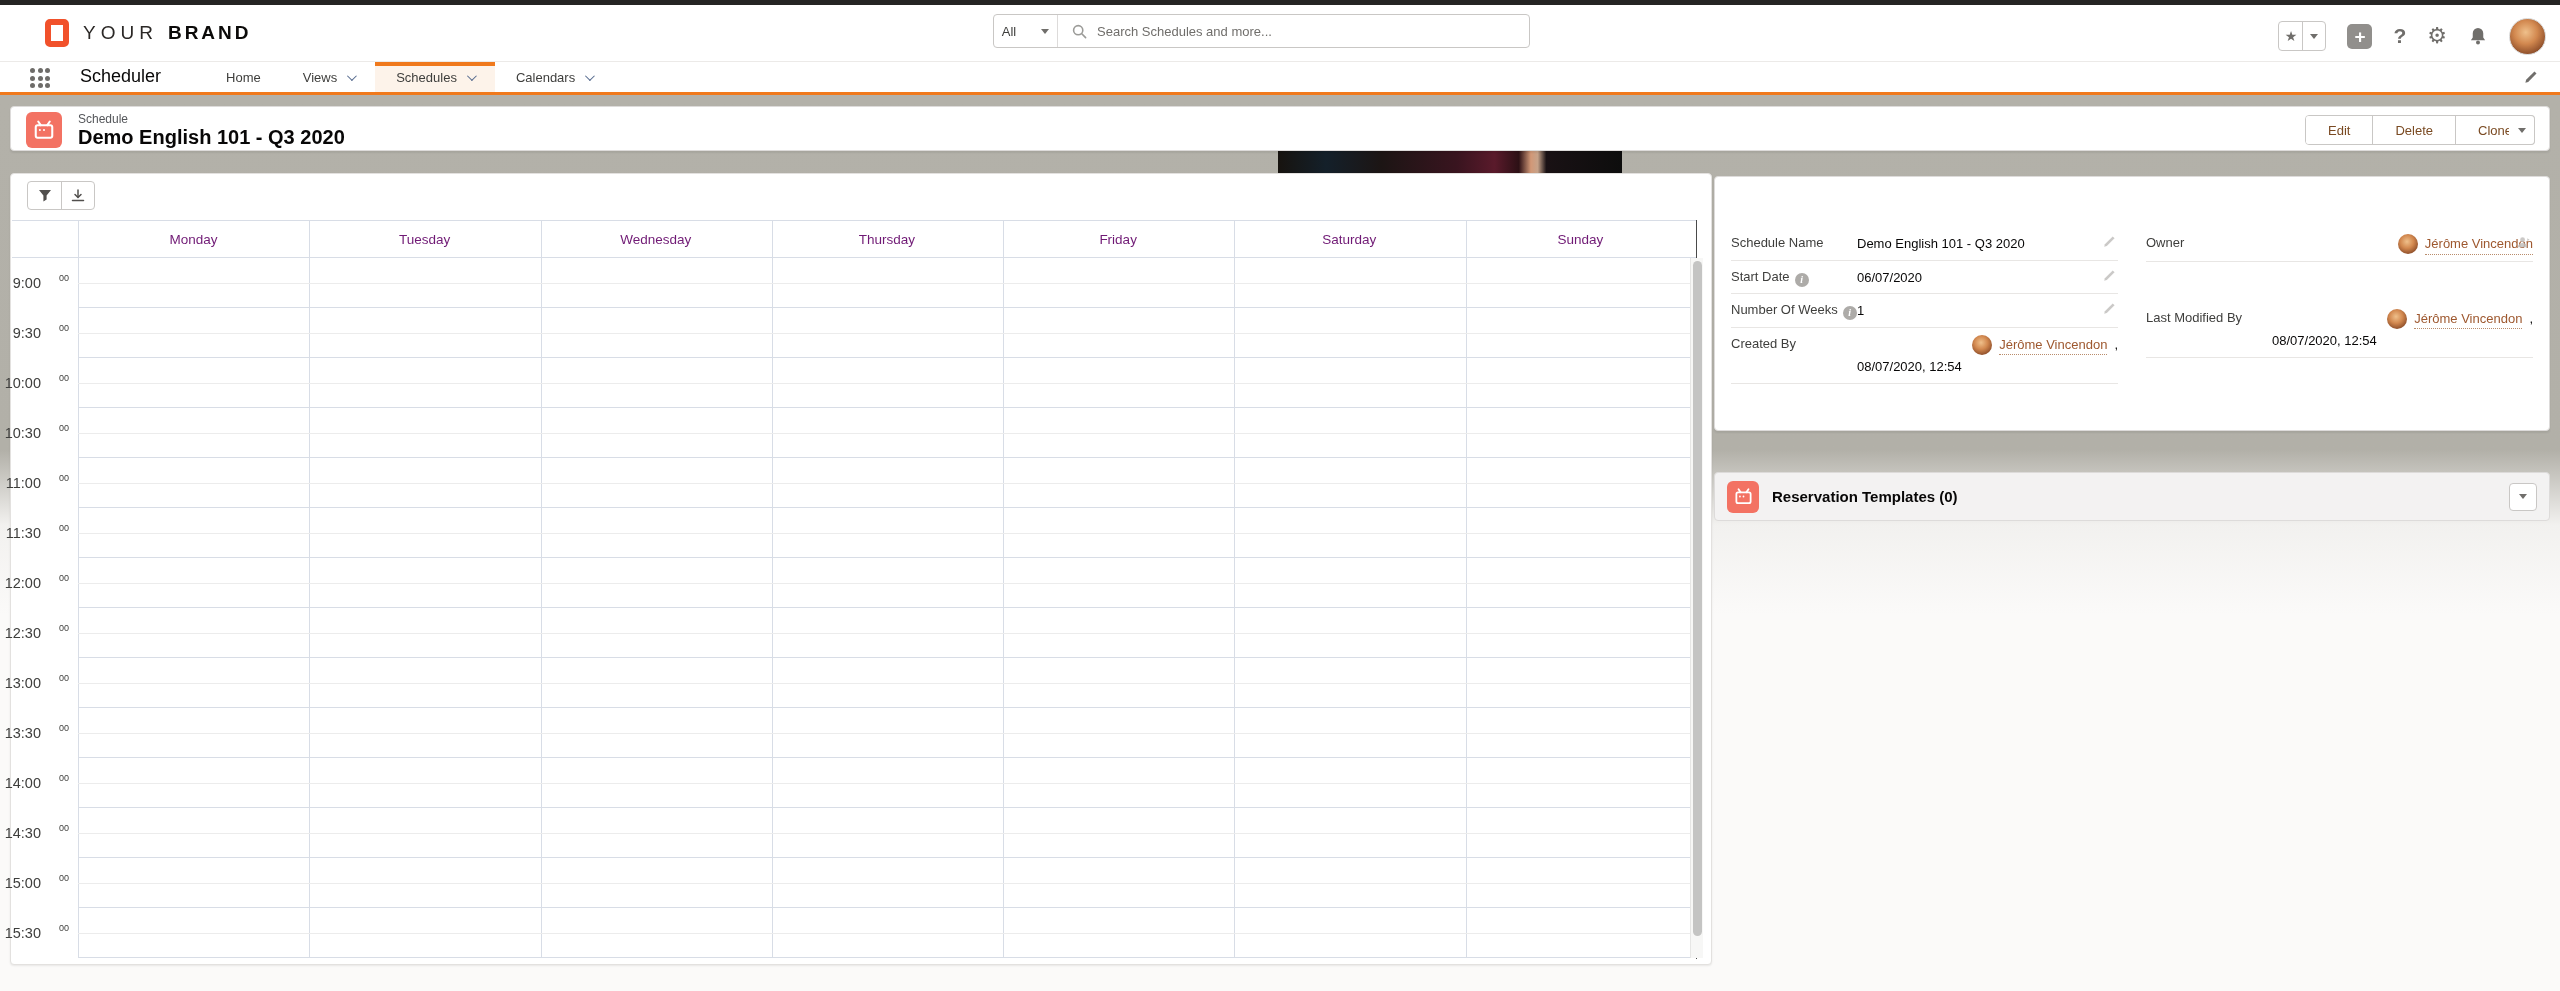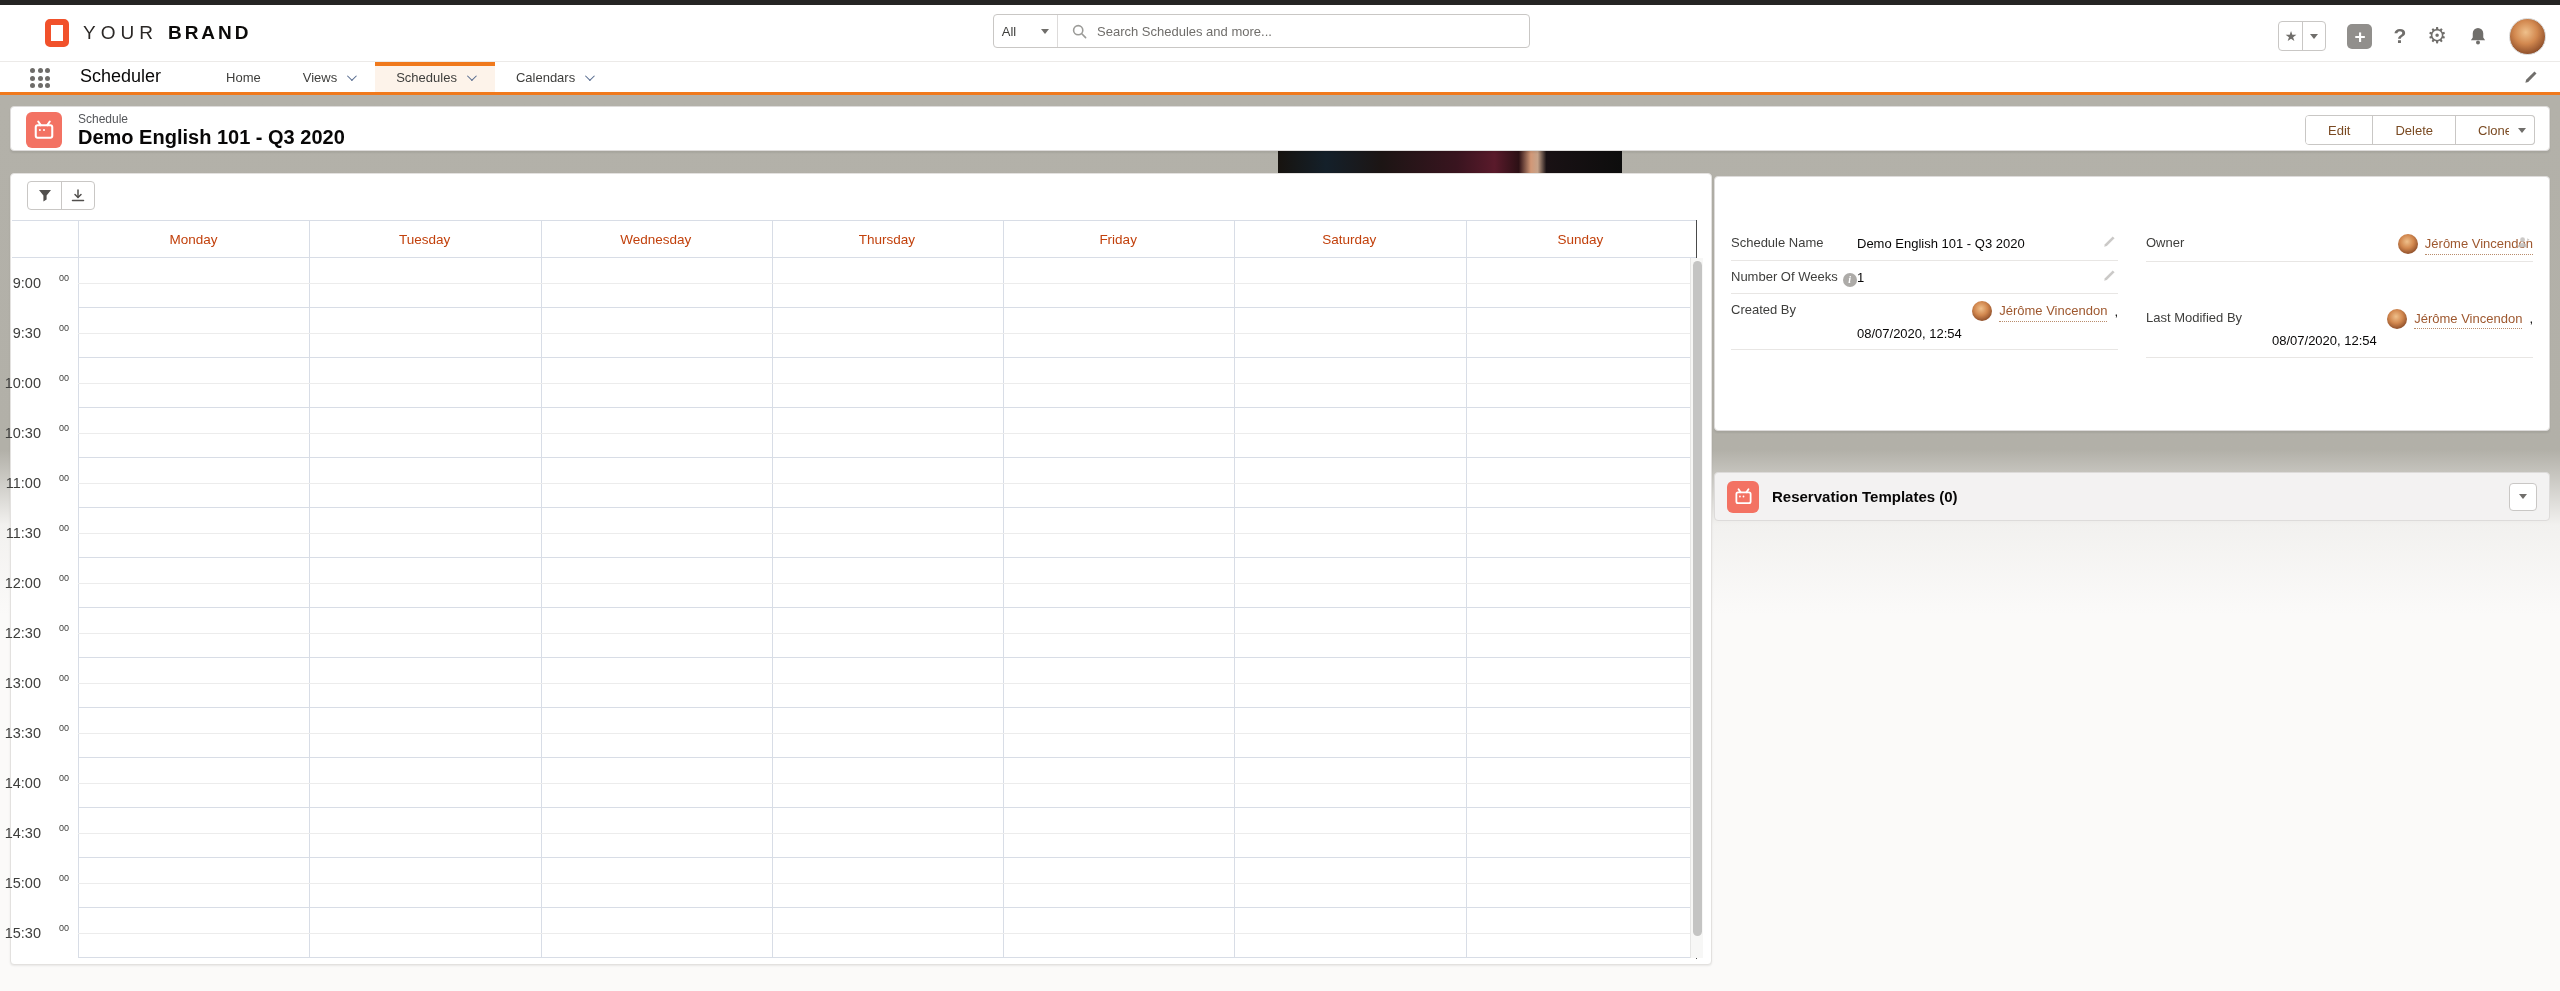--- a/index.html
+++ b/index.html
@@ -67,21 +67,21 @@
   #calcard { position:absolute; left:10px; top:78px; width:1702px; height:792px; border-radius:4px; background:#fff; border:1px solid #e3e1df; box-shadow:0 1px 2px rgba(0,0,0,.08); }
   #caltools { position:absolute; left:16px; top:7px; display:flex; height:29px; border:1px solid #c9c7c5; border-radius:4px; background:#fff; }
   #caltools .tseg { width:33px; display:flex; align-items:center; justify-content:center; cursor:pointer; }
   #caltools .tseg+.tseg { border-left:1px solid #c9c7c5; }
 
   #gridwrap { position:absolute; left:1px; top:46px; width:1685px; height:739px; border-right:1px solid #4a4a4a; }
   #vlines { position:absolute; left:66px; right:0; top:0; bottom:1px;
     background-image:repeating-linear-gradient(to right, #d8dde6 0 1px, transparent 1px 231.3px); pointer-events:none; }
   #dayhdr { position:absolute; left:0; right:0; top:0; height:38px; border-top:1px solid #d8dde6; border-bottom:1px solid #d8dde6; display:flex; }
   #dayhdr .tcorner { width:66px; }
-  #dayhdr .dcell { flex:1; display:flex; align-items:center; justify-content:center; font-size:13.5px; color:#c2410c; }
+  #dayhdr .dcell { flex:1; display:flex; align-items:center; justify-content:center; font-size:13.5px; color:#701a75; }
   #gridbody { position:absolute; left:0; right:0; top:38px; bottom:0; }
   .slot-row { position:relative; height:50px; border-bottom:1px solid #d8dde6; }
   .slot-row .halfline { position:absolute; left:66px; right:0; top:25px; border-top:1px solid #ececec; }
   .slot-row .time-cell { position:absolute; left:0; top:0; width:66px; height:50px; display:flex; align-items:center; justify-content:flex-end; padding-right:9px; font-size:14.5px; color:#3e3e3c; background:#fff; }
   .time-cell sup { font-size:9px; position:relative; top:-5px; margin-left:18px; }
 
   #calscroll { position:absolute; left:1679px; top:84px; width:13px; height:700px; background:#f7f7f6; border-left:1px solid #e6e6e5; }
   #calthumb { position:absolute; left:2px; top:3px; width:9px; height:675px; background:#c4c4c3; border-radius:5px; cursor:grab; }
 
   
@@ -397,20 +397,34 @@
               
               
             </div>
             <span class="edit-pencil">
               <svg width="14" height="14" viewBox="0 0 16 16">
                 <path d="M12.2 1.6l2.2 2.2-8.9 8.9-3 .8.8-3z" fill="#c2c0be"></path>
               </svg>
             </span>
           </div>
           <div class="field-row">
+            <div class="f-label"><span>Start Date</span><span class="info-icon">i</span></div>
+            <div class="f-value">
+              <span>06/07/2020</span>
+              
+              
+              
+            </div>
+            <span class="edit-pencil">
+              <svg width="14" height="14" viewBox="0 0 16 16">
+                <path d="M12.2 1.6l2.2 2.2-8.9 8.9-3 .8.8-3z" fill="#c2c0be"></path>
+              </svg>
+            </span>
+          </div>
+          <div class="field-row">
             <div class="f-label"><span>Number Of Weeks</span><span class="info-icon">i</span></div>
             <div class="f-value">
               <span>1</span>
               
               
               
             </div>
             <span class="edit-pencil">
               <svg width="14" height="14" viewBox="0 0 16 16">
                 <path d="M12.2 1.6l2.2 2.2-8.9 8.9-3 .8.8-3z" fill="#c2c0be"></path>

